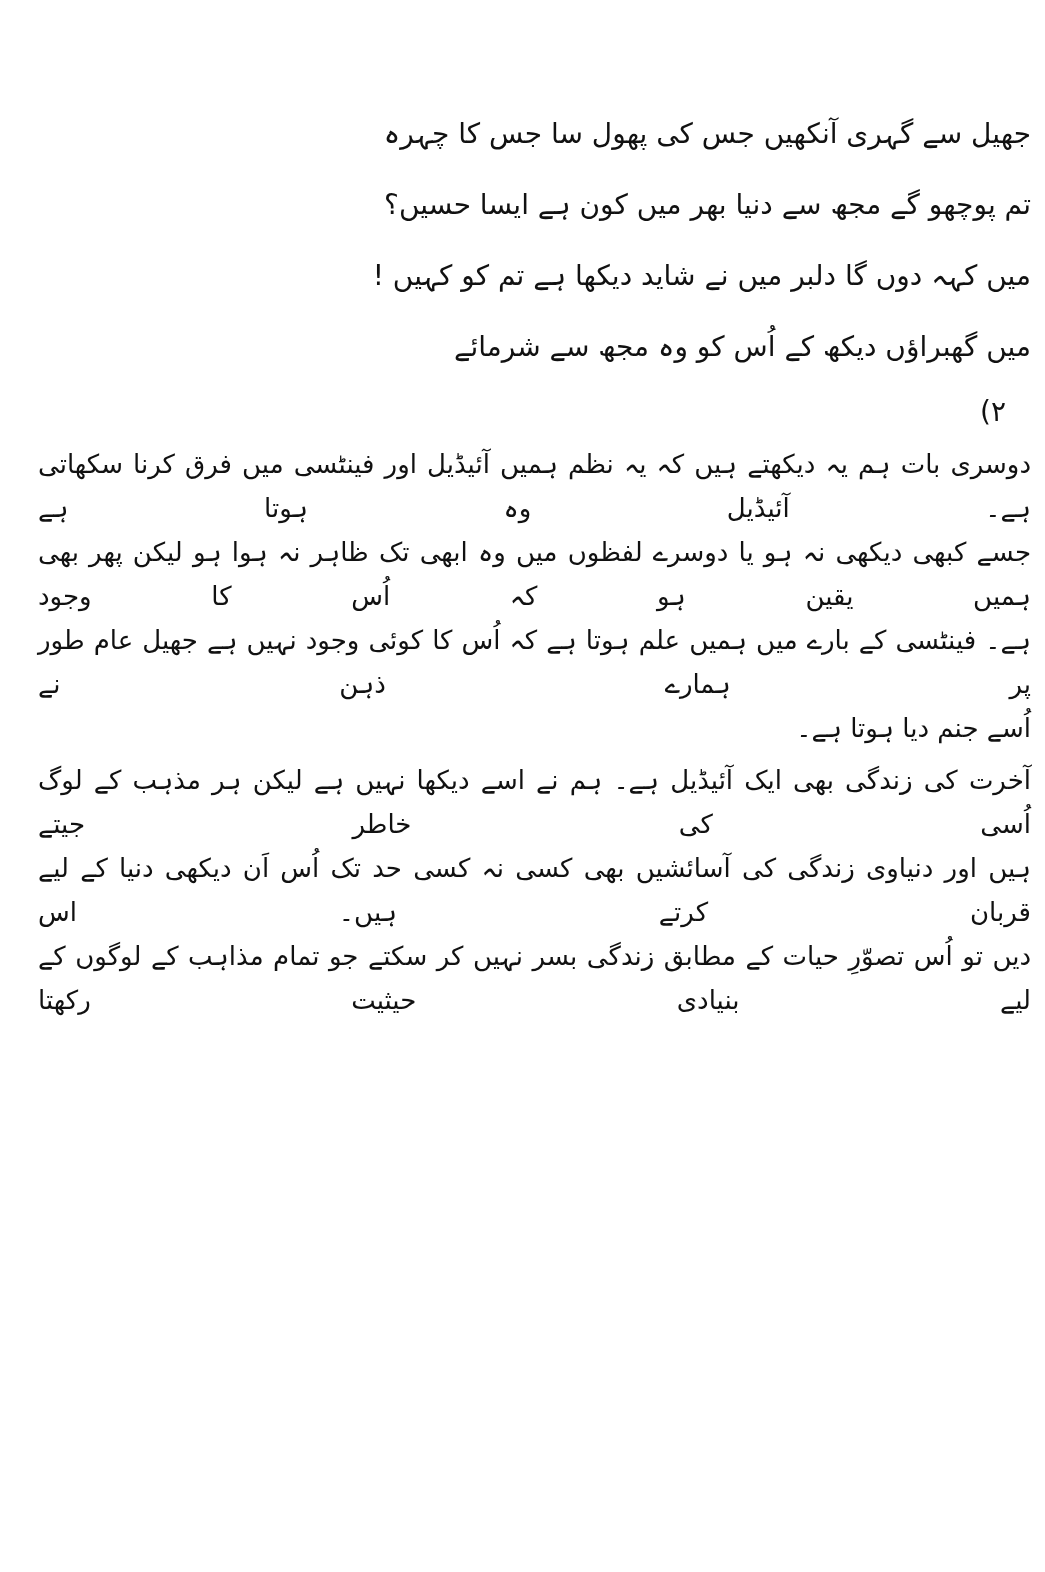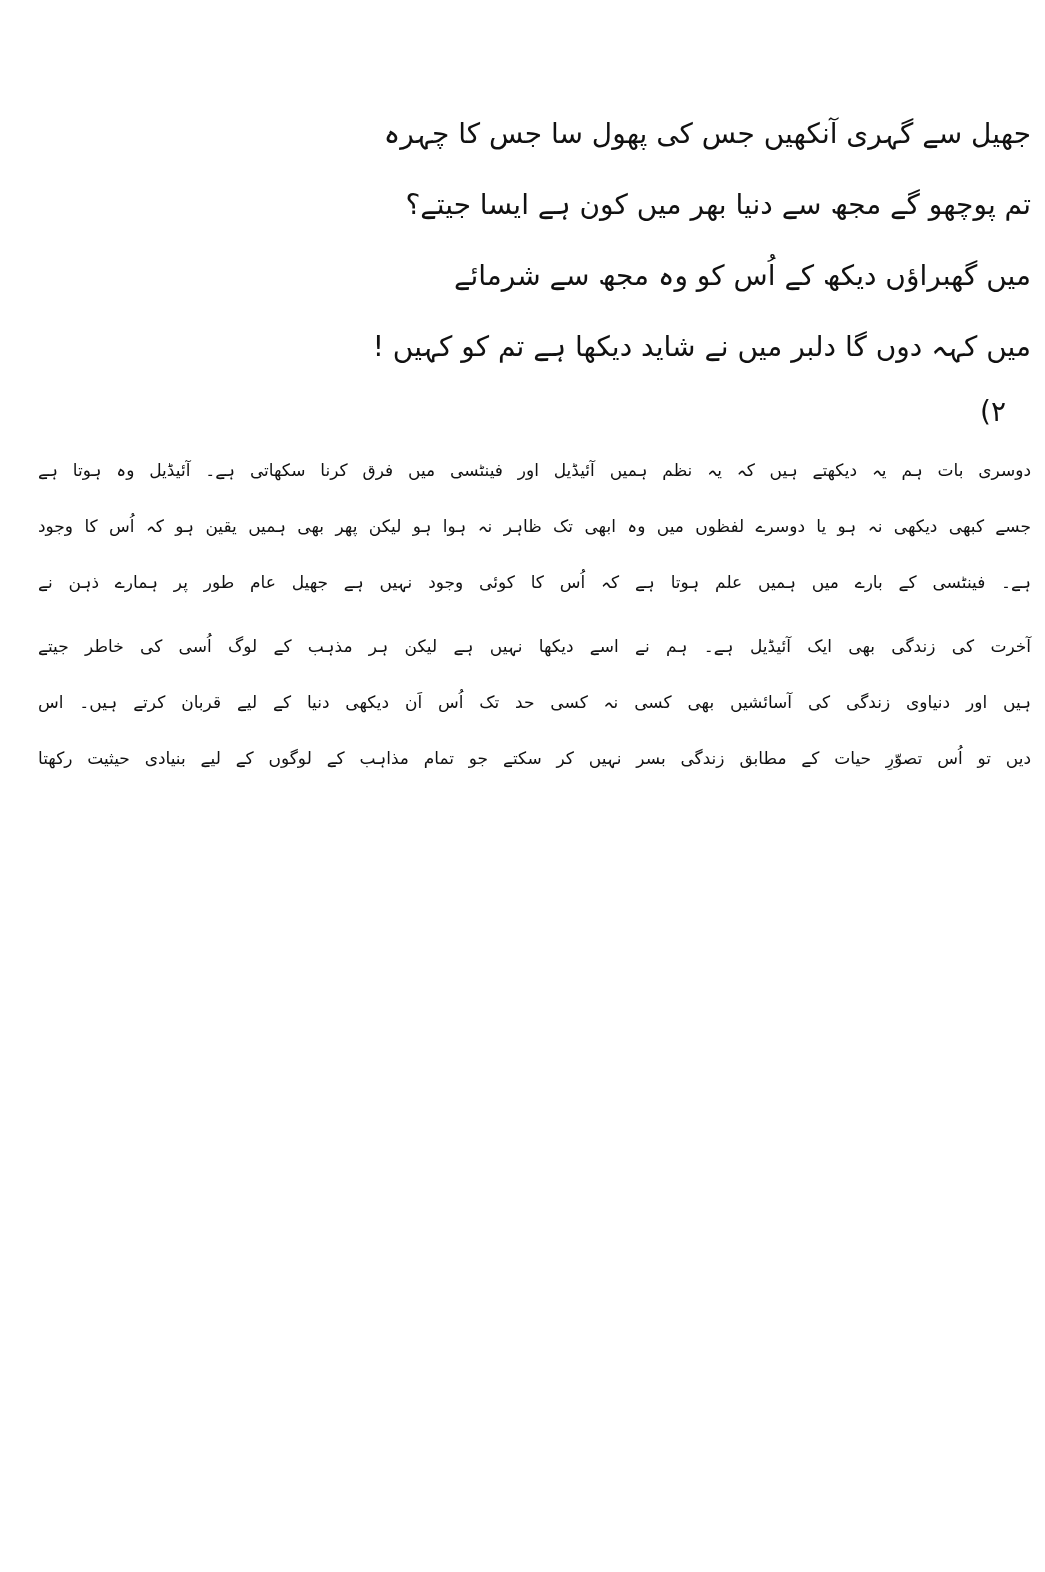--- a/index.html
+++ b/index.html
@@ -36,48 +36,49 @@
     direction: ltr;
     text-align: right;
     padding-right: 25px;
     font-size: 28px;
     line-height: 60px;
   }
   .para {
     margin: 0 0 8px 0;
   }
   .pline {
-    font-size: 17px;
-    line-height: 56px;
+    font-size: 26px;
+    line-height: 44px;
     text-align: justify;
     text-align-last: justify;
   }
   .pline.last {
     text-align: start;
     text-align-last: start;
   }
 </style>
 </head>
 <body>
 
 <div class="page">
 
   <div class="poem">
     <div class="poem-line">جھیل سے گہری آنکھیں جس کی پھول سا جس کا چہرہ</div>
-    <div class="poem-line">تم پوچھو گے مجھ سے دنیا بھر میں کون ہے ایسا جیتے؟</div>
+    <div class="poem-line">تم پوچھو گے مجھ سے دنیا بھر میں کون ہے ایسا حسیں؟</div>
+    <div class="poem-line">میں کہہ دوں گا دلبر میں نے شاید دیکھا ہے تم کو کہیں !</div>
     <div class="poem-line">میں گھبراؤں دیکھ کے اُس کو وہ مجھ سے شرمائے</div>
-    <div class="poem-line">میں کہہ دوں گا دلبر میں نے شاید دیکھا ہے تم کو کہیں !</div>
   </div>
 
   <div class="section-marker">(۲</div>
 
   <div class="para">
     <div class="pline">دوسری بات ہم یہ دیکھتے ہیں کہ یہ نظم ہمیں آئیڈیل اور فینٹسی میں فرق کرنا سکھاتی ہے۔ آئیڈیل وہ ہوتا ہے</div>
     <div class="pline">جسے کبھی دیکھی نہ ہو یا دوسرے لفظوں میں وہ ابھی تک ظاہر نہ ہوا ہو لیکن پھر بھی ہمیں یقین ہو کہ اُس کا وجود</div>
     <div class="pline">ہے۔ فینٹسی کے بارے میں ہمیں علم ہوتا ہے کہ اُس کا کوئی وجود نہیں ہے جھیل عام طور پر ہمارے ذہن نے</div>
+    <div class="pline last">اُسے جنم دیا ہوتا ہے۔</div>
   </div>
 
   <div class="para">
     <div class="pline">آخرت کی زندگی بھی ایک آئیڈیل ہے۔ ہم نے اسے دیکھا نہیں ہے لیکن ہر مذہب کے لوگ اُسی کی خاطر جیتے</div>
     <div class="pline">ہیں اور دنیاوی زندگی کی آسائشیں بھی کسی نہ کسی حد تک اُس اَن دیکھی دنیا کے لیے قربان کرتے ہیں۔ اس</div>
     <div class="pline">دیں تو اُس تصوّرِ حیات کے مطابق زندگی بسر نہیں کر سکتے جو تمام مذاہب کے لوگوں کے لیے بنیادی حیثیت رکھتا</div>
 
   </div>
 
 </div>

